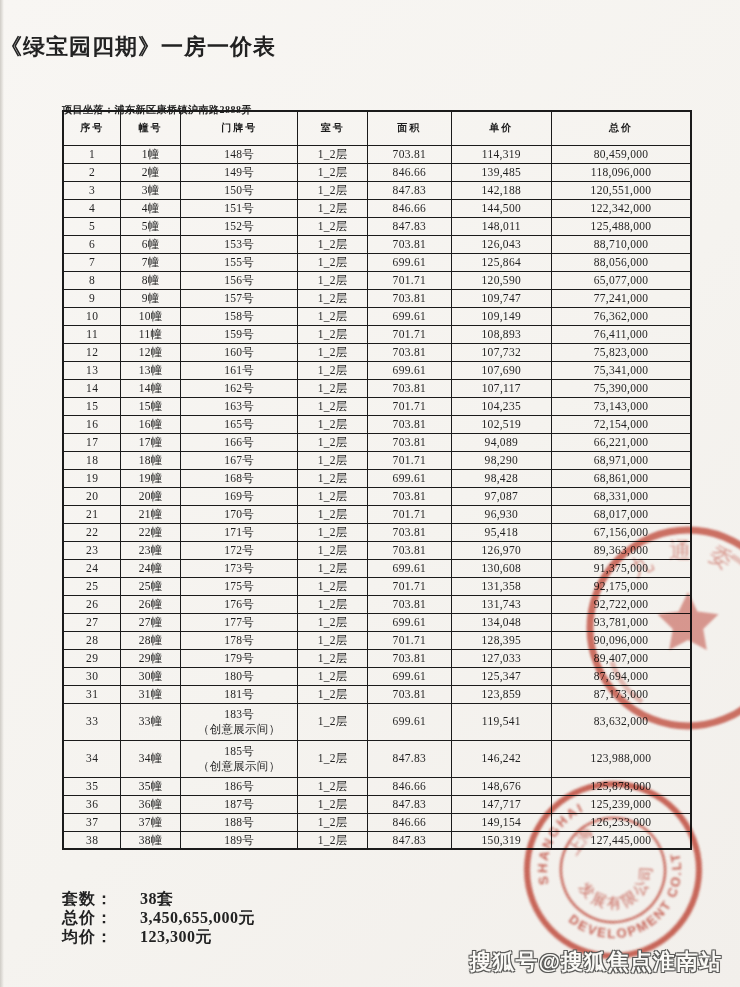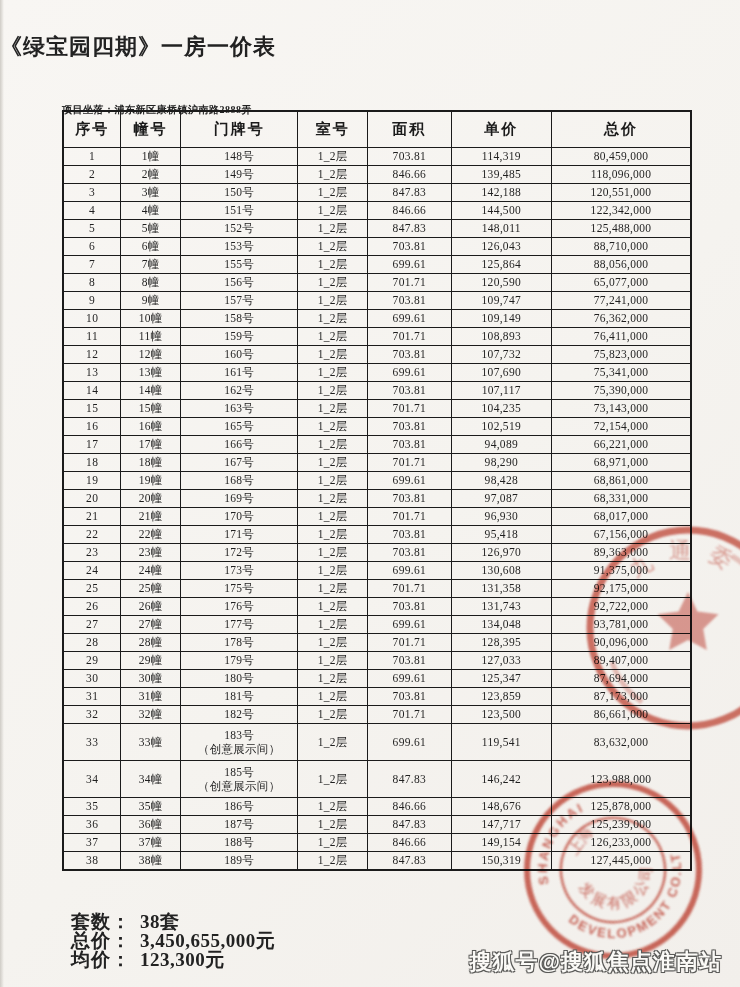--- a/index.html
+++ b/index.html
@@ -30,40 +30,40 @@
   }
   .price-table{
     position:absolute;left:62px;top:110px;width:630px;
     border-collapse:collapse;
     border:2px solid #1b1b1b;
     table-layout:fixed;
   }
   .price-table th{
     border:1.5px solid #1b1b1b;
     height:34px;
-    font-size:15px;font-weight:bold;
+    font-size:10px;font-weight:bold;
     text-align:center;vertical-align:middle;
     letter-spacing:2px;color:#1b1b1b;
     padding:8px;
   }
   .price-table td{
     border:1px solid #1b1b1b;
     height:18px;
     font-size:11.5px;
     text-align:center;vertical-align:middle;
     padding:0 2px;
     color:#1f1f1f;
     white-space:pre-line;
     line-height:1.25;
     letter-spacing:.3px;
   }
   .price-table tr.tall td{height:37px;}
   .summary{
-    position:absolute;left:62px;top:912px;
-    font-size:19px;font-weight:bold;color:#222;text-align:center;
+    position:absolute;left:62px;top:889px;
+    font-size:16px;font-weight:bold;color:#222;
   }
   .summary-row{display:flex;line-height:19px;}
   .summary-label{width:78px;letter-spacing:1px;}
   .summary-value{letter-spacing:.5px;}
   .stamp{
     position:absolute;
     pointer-events:none;
     mix-blend-mode:multiply;
     opacity:.88;
   }
@@ -381,29 +381,20 @@
           <td>87,694,000</td>
         </tr>
         <tr>
           <td>31</td>
           <td>31幢</td>
           <td>181号</td>
           <td>1_2层</td>
           <td>703.81</td>
           <td>123,859</td>
           <td>87,173,000</td>
-        </tr>
-        <tr>
-          <td>32</td>
-          <td>32幢</td>
-          <td>182号</td>
-          <td>1_2层</td>
-          <td>701.71</td>
-          <td>123,500</td>
-          <td>86,661,000</td>
         </tr>
         <tr class="tall">
           <td>33</td>
           <td>33幢</td>
           <td>183号
 （创意展示间）</td>
           <td>1_2层</td>
           <td>699.61</td>
           <td>119,541</td>
           <td>83,632,000</td>

